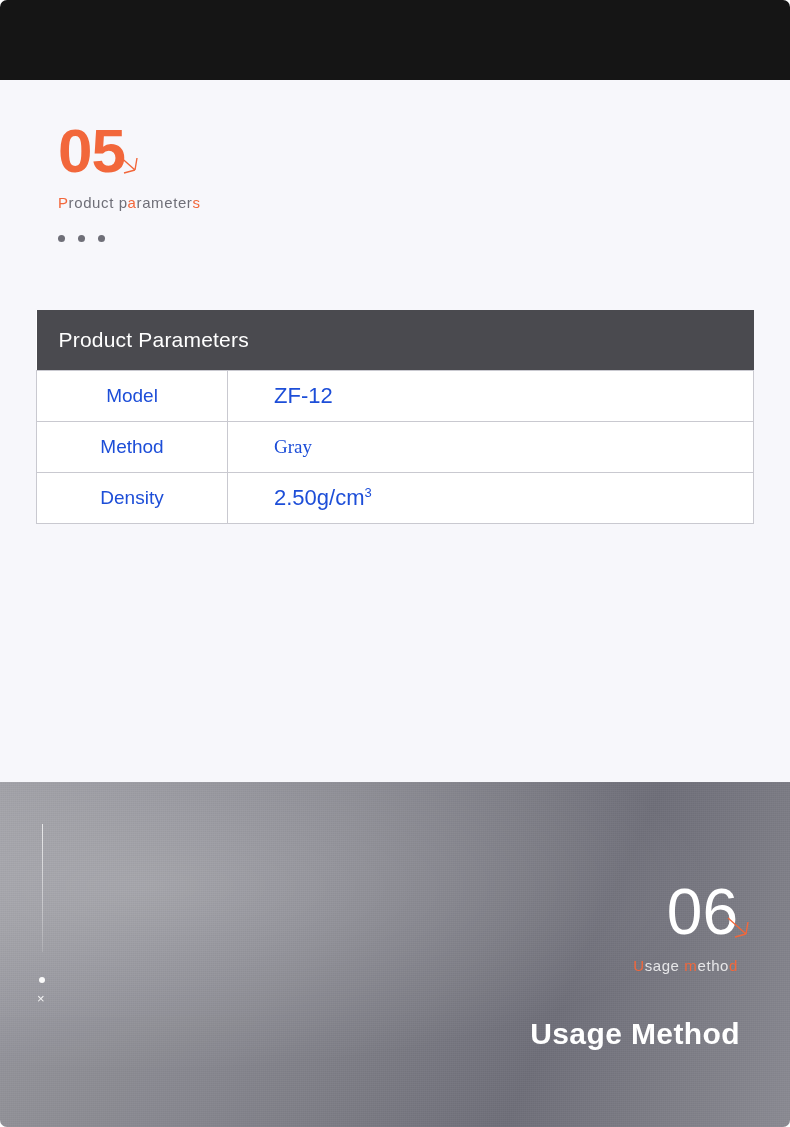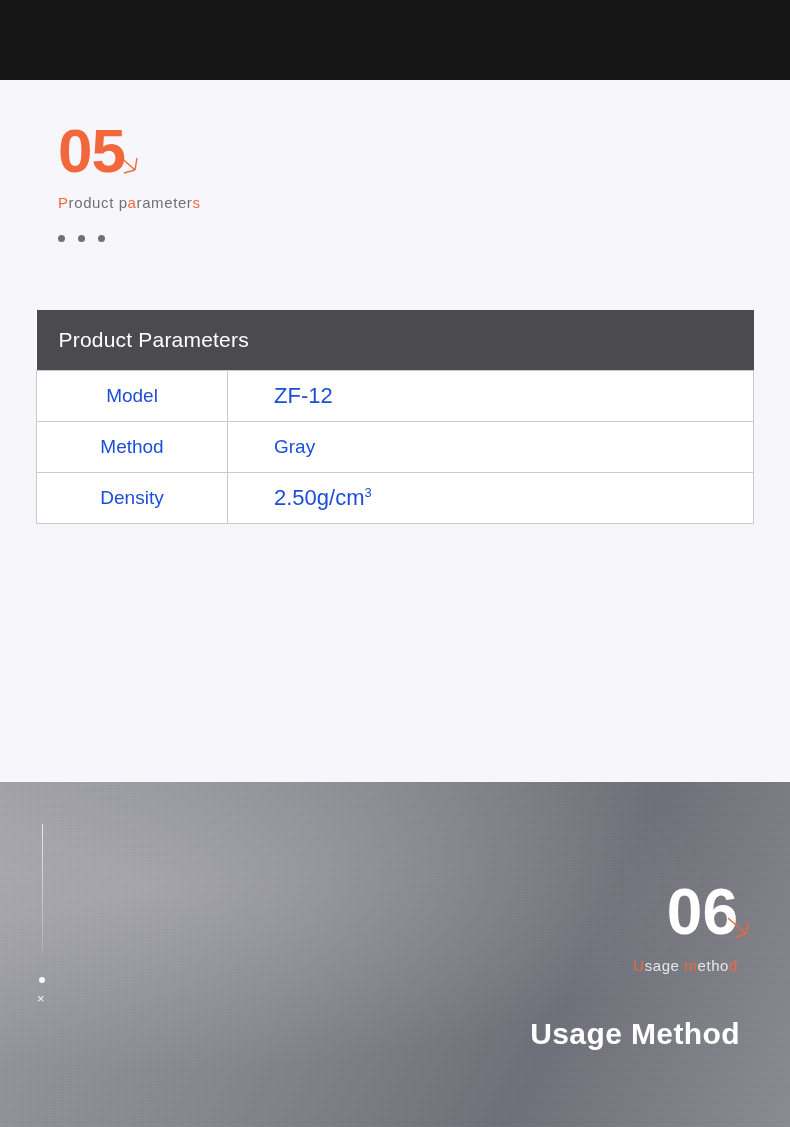--- a/index.html
+++ b/index.html
@@ -11,20 +11,21 @@
     height: 1127px;
     font-family: "Liberation Sans", sans-serif;
     background: #ffffff;
     overflow: hidden;
   }
   .page {
     position: relative;
     width: 790px;
     height: 1127px;
     overflow: hidden;
+    border-radius: 7px;
   }
 
   
   .top-band {
     position: absolute;
     top: 0;
     left: 0;
     width: 790px;
     height: 80px;
     background: #151515;
@@ -117,20 +118,21 @@
     padding: 14px 6px;
   }
   .ptable tr td.v {
     font-size: 22px;
     padding: 12px 16px 12px 46px;
   }
   .ptable tr td.v.center {
     text-align: left;
     padding-left: 46px;
     font-size: 19px;
+    font-family: Liberation Serif, serif;
   }
   .ptable tr:nth-child(2) td.v { font-size: 22px; }
   .ptable td.v sup {
     font-size: 13px;
     vertical-align: super;
   }
 
   
   .usage-section {
     position: absolute;
@@ -176,21 +178,21 @@
     color: #ffffff;
     font-size: 13px;
     line-height: 13px;
     opacity: 0.9;
   }
   .usage-num {
     position: absolute;
     right: 52px;
     top: 98px;
     font-size: 64px;
-    font-weight: bold;
+    font-weight: normal;
     color: #ffffff;
     line-height: 64px;
     letter-spacing: 0px;
   }
   .usage-num-wrap {
     position: absolute;
     right: 52px;
     top: 98px;
   }
   .usage-num-tick {

